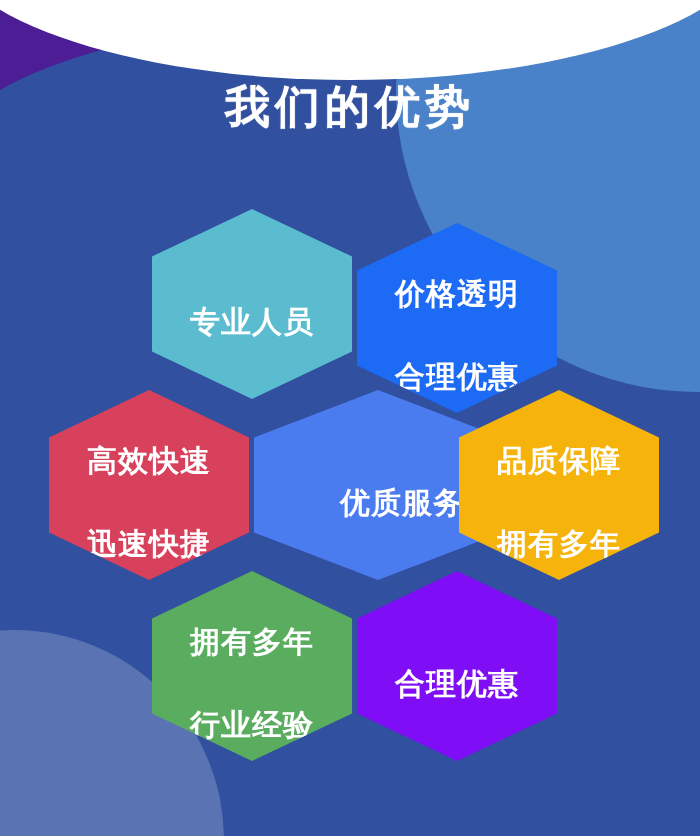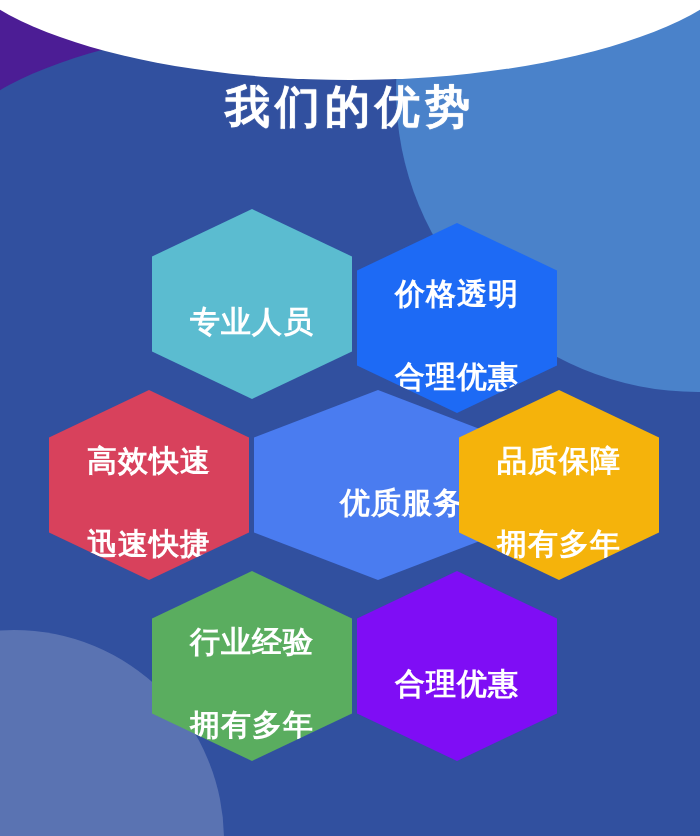--- a/index.html
+++ b/index.html
@@ -150,22 +150,22 @@
     <div class="hex pos-r2c2" style="background: rgb(74, 124, 240);">
       <div class="line">优质服务</div>
     </div>
 
     <div class="hex pos-r2c3" style="background: rgb(245, 179, 11);">
       <div class="line">品质保障</div>
       <div class="line">拥有多年</div>
     </div>
 
     <div class="hex pos-r3c1" style="background: rgb(90, 173, 95);">
+      <div class="line">拥有多年</div>
       <div class="line">行业经验</div>
-      <div class="line">拥有多年</div>
     </div>
 
     <div class="hex pos-r3c2" style="background: rgb(127, 13, 245);">
       <div class="line">合理优惠</div>
     </div>
 
   </div>
 </div>
 
 </body></html>

